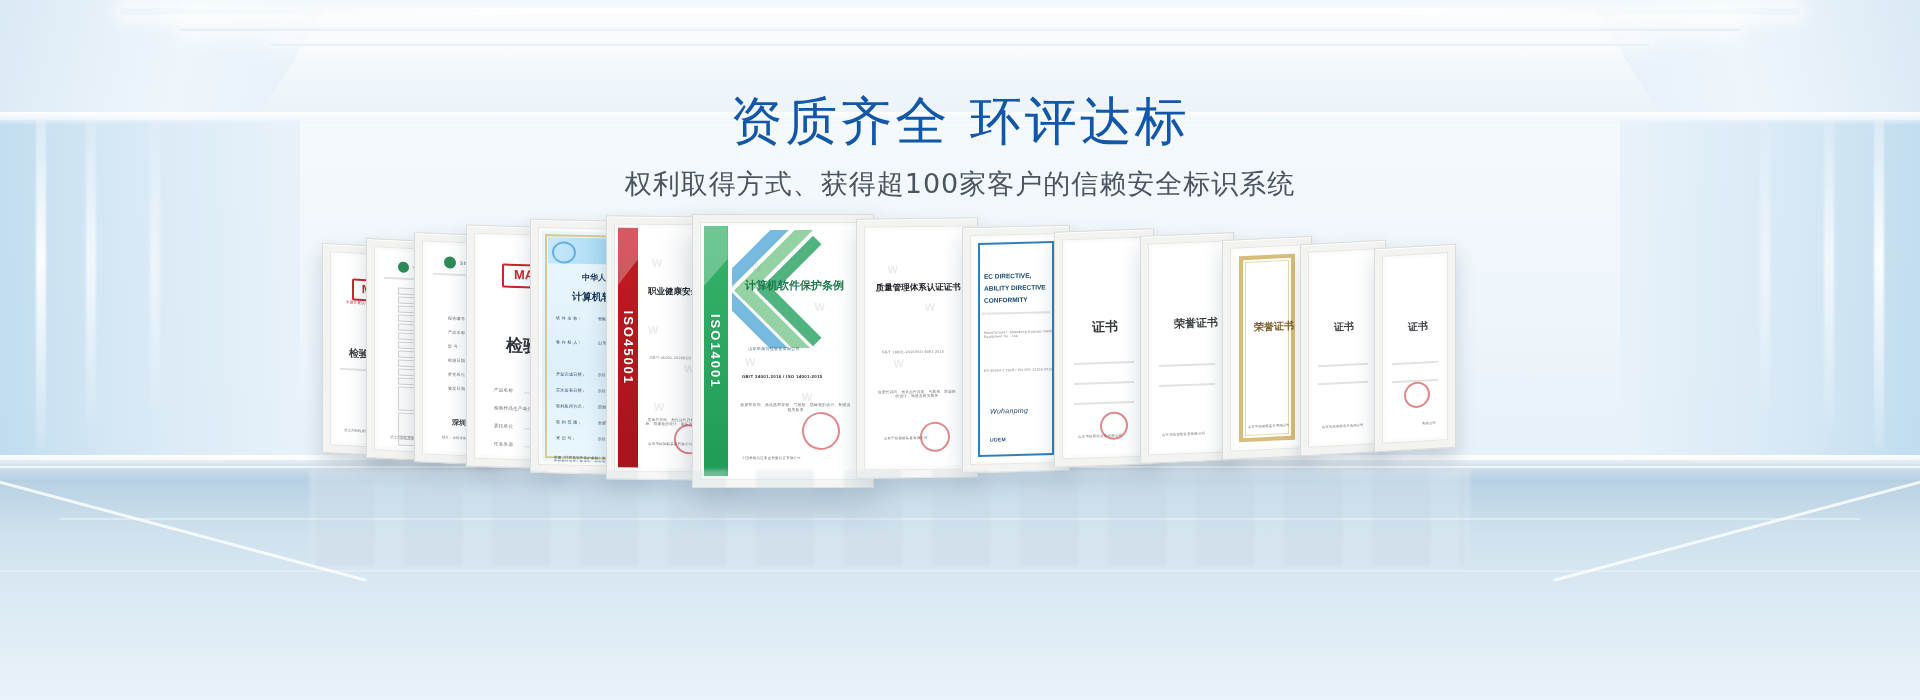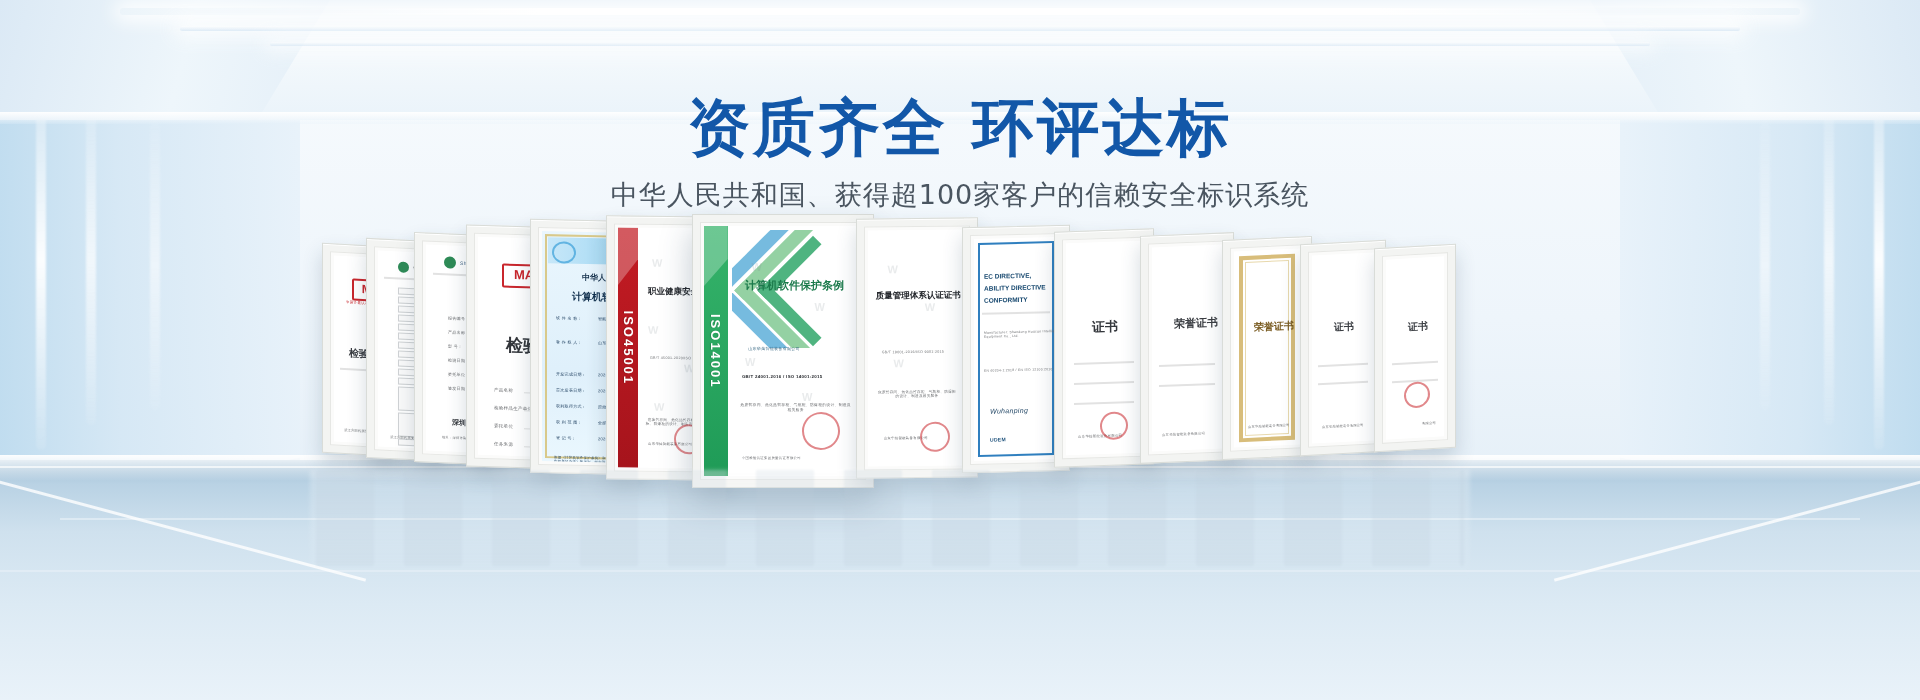--- a/index.html
+++ b/index.html
@@ -52,21 +52,21 @@
   .floor-line{position:absolute;height:2px;background:rgba(255,255,255,.75);filter:blur(.6px);}
   .floor-glow{position:absolute;left:0;right:0;top:455px;height:26px;
     background:linear-gradient(180deg,rgba(255,255,255,.95),rgba(255,255,255,0));}
   .floor-diagL{position:absolute;left:-40px;top:470px;width:420px;height:3px;
     background:rgba(255,255,255,.8);transform:rotate(15deg);transform-origin:left center;filter:blur(.7px);}
   .floor-diagR{position:absolute;right:-40px;top:470px;width:420px;height:3px;
     background:rgba(255,255,255,.8);transform:rotate(-15deg);transform-origin:right center;filter:blur(.7px);}
 
   
   .headings{position:absolute;left:0;right:0;top:92px;text-align:center;z-index:40;}
-  .h-title{font-size:62px;font-weight:bold;color:#1257a8;letter-spacing:3px;line-height:1.15;
+  .h-title{font-size:52px;font-weight:normal;color:#1257a8;letter-spacing:3px;line-height:1.15;
     font-family:"DejaVu Sans","Liberation Sans",sans-serif;}
   .h-sub{margin-top:14px;font-size:27px;color:#4a5560;letter-spacing:1px;
     font-family:"DejaVu Sans","Liberation Sans",sans-serif;}
 
   
   .certwall{position:absolute;left:0;top:0;width:1920px;height:700px;z-index:20;}
   .cert{position:absolute;bottom:0;background:#f3f4f2;
     border:1px solid #d9dcd8;
     box-shadow:0 10px 20px rgba(40,70,95,.20), 0 1px 0 #fff inset;}
   .cert .mat{position:absolute;inset:7px;background:#fbfbfa;border:1px solid #e6e7e4;}
@@ -136,21 +136,21 @@
       <div class="floor-line" style="left:60px;right:60px;top:58px;opacity:.5;"></div>
       <div class="floor-line" style="left:0;right:0;top:110px;opacity:.35;"></div>
     </div>
     <div class="floor-glow"></div>
     <div class="floor-diagL"></div>
     <div class="floor-diagR"></div>
   </div>
 
   <div class="headings">
     <div class="h-title">资质齐全 环评达标</div>
-    <div class="h-sub">中华人民共和国、获得超100家客户的信赖安全标识系统</div>
+    <div class="h-sub">权利取得方式、获得超100家客户的信赖安全标识系统</div>
   </div>
 
   <div class="certwall">
 
     <div class="cert" style="left:322px;bottom:245px;width:80px;height:208px;transform:skewY(3.2deg);">
       <div class="mat"></div>
       <div class="paper">
         <div style="position:absolute;left:18px;top:22px;width:34px;height:18px;border:2px solid #c9262c;border-radius:2px;color:#c9262c;font-size:12px;font-weight:bold;text-align:center;line-height:16px;">MA</div>
         <div class="pr-txt" style="left:12px;top:44px;color:#c9262c;font-size:3.5px;">中国计量认证</div>
         <div class="pr-cn" style="left:15px;top:90px;font-size:10px;color:#3a3d42;">检验报告</div>
@@ -296,21 +296,21 @@
         <div class="stamp" style="right:22px;bottom:26px;width:34px;height:34px;"></div>
       </div>
     </div>
 
     <div class="cert" style="left:856px;bottom:222px;width:120px;height:258px;transform:skewY(-.6deg);">
       <div class="mat"></div>
       <div class="paper">
         <div class="wm-w" style="left:20%;top:14%;">W</div>
         <div class="wm-w" style="left:58%;top:30%;">W</div>
         <div class="wm-w" style="left:26%;top:54%;">W</div>
-        <div class="pr-cn" style="left:8%;top:60px;font-size:8.5px;color:#23262b;">质量管理体系认证证书</div>
+        <div class="pr-cn" style="left:8%;top:52px;font-size:8.5px;color:#23262b;">质量管理体系认证证书</div>
         <div class="pr-txt" style="left:14%;top:120px;font-size:3.6px;">GB/T 19001-2016/ISO 9001:2015</div>
         <div class="pr-txt" style="left:10%;top:160px;font-size:3.6px;width:80%;white-space:normal;text-align:center;">危废暂存间、危化品暂存柜、气瓶柜、防爆柜的设计、制造及相关服务</div>
         <div class="pr-txt" style="left:16%;bottom:26px;font-size:3.4px;">山东华灿智能装备有限公司</div>
         <div class="stamp" style="right:16px;bottom:14px;width:26px;height:26px;"></div>
       </div>
     </div>
 
     <div class="cert" style="left:962px;bottom:228px;width:106px;height:244px;transform:skewY(-1.4deg);">
       <div class="mat"></div>
       <div class="paper">

